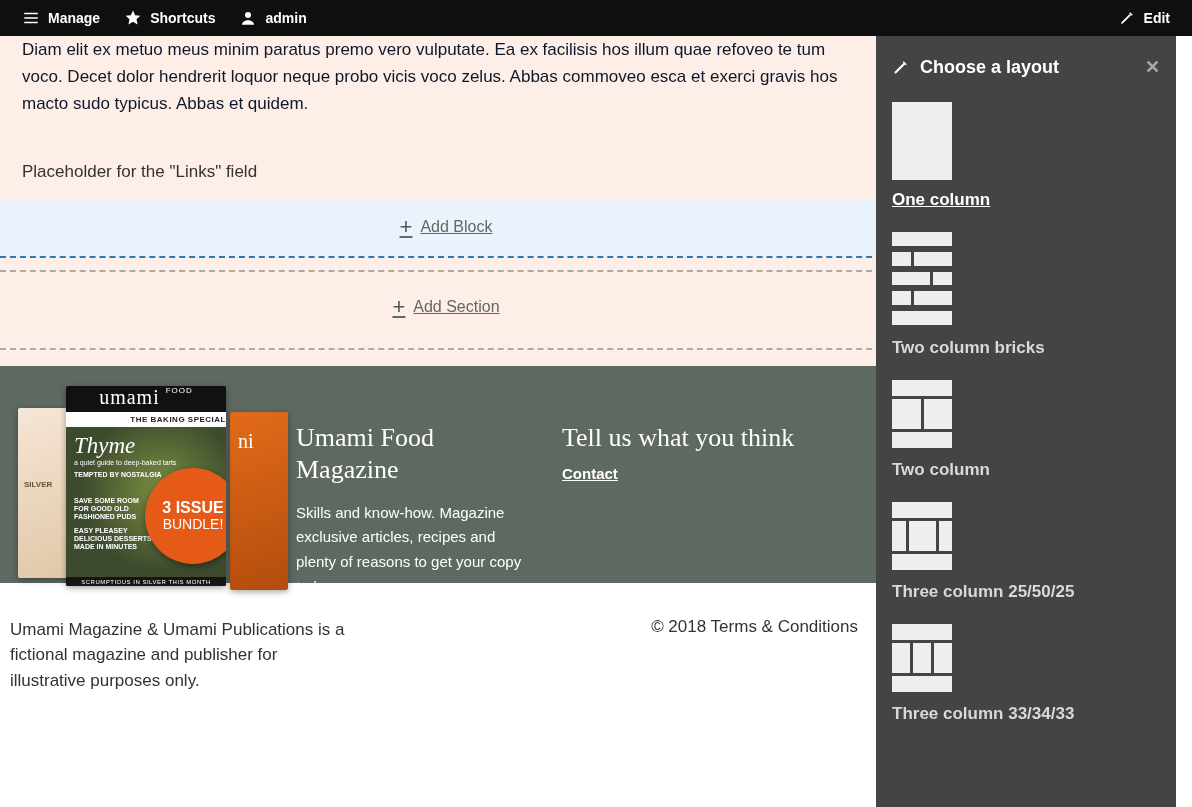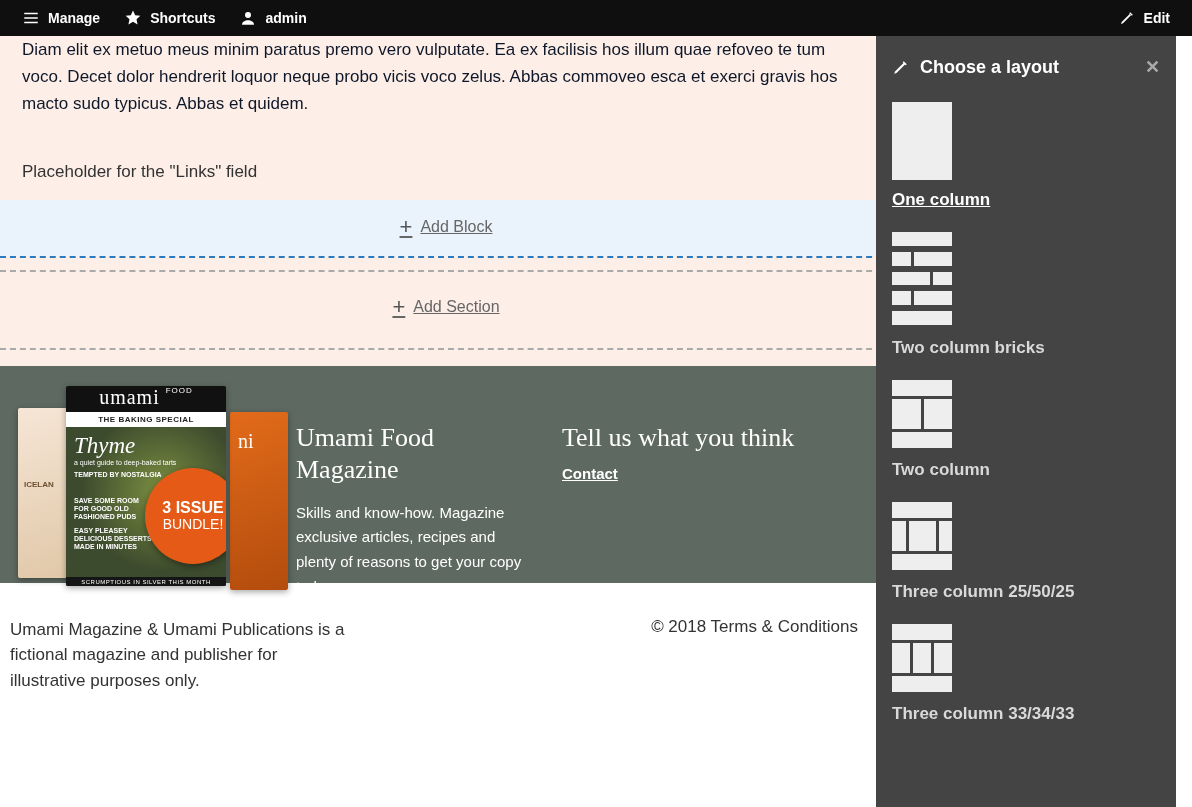--- a/index.html
+++ b/index.html
@@ -56,21 +56,21 @@
     display: flex; gap: 26px; padding: 20px 18px 0 18px;
   }
   .promo-img { width: 252px; position: relative; }
   .mag-stack { position: relative; width: 252px; height: 205px; }
   .mag { position: absolute; border-radius: 2px; overflow: hidden; box-shadow: 0 2px 6px rgba(0,0,0,.35); }
   .mag.back1 { left: 0; top: 22px; width: 56px; height: 170px; background: linear-gradient(160deg,#f6e6d6,#e0c7a7); }
   .mag.back2 { left: 196px; top: 26px; width: 58px; height: 178px; background: linear-gradient(160deg,#e26b1a,#b34c0d); margin-left: 16px; }
   .mag.front { left: 48px; top: 0; width: 160px; height: 200px; background: #3c4a2d; }
   .mag.front .hdr { background:#111; height:26px; display:flex; justify-content:center; color:#fff; font-family: 'Brush Script MT', cursive, serif; font-size:20px; letter-spacing:1px; }
   .mag.front .hdr .food { font-size:8px; font-family: Arial; margin-left:6px; letter-spacing:1px; }
-  .mag.front .strip { background:#fff; color:#222; font-size:8px; text-align:center; padding:3px 0; font-weight:700; letter-spacing: .5px; }
+  .mag.front .strip { background:#fff; color:#222; font-size:8px; text-align:right; padding:3px 0; font-weight:700; letter-spacing: .5px; }
   .mag.front .body { background: radial-gradient(circle at 60% 40%, #7b8f41 0%, #3c4a2d 60%); height: calc(100% - 26px - 14px); position:relative; }
   .mag.front .thyme { position:absolute; top:6px; left:8px; color:#fff; font-style:italic; font-family: Georgia, serif; font-size:23px; }
   .mag.front .sub  { position:absolute; top:32px; left:8px; color:#fff; font-size:7px; }
   .mag.front .blk  { position:absolute; left:8px; color:#fff; font-size:7px; font-weight:700; text-align:left; line-height:1.2; }
   .mag.front .blk.b1 { top:44px; }
   .mag.front .blk.b2 { top:70px; }
   .mag.front .blk.b3 { top:100px; }
   .mag.front .foot { position:absolute; bottom:0; left:0; right:0; background:#151515; color:#fff; font-size:6px; text-align:center; padding:2px 0; letter-spacing:.5px; }
   .bundle-badge {
     position:absolute; right:-15px; bottom:22px; width:96px; height:96px; border-radius:50%;
@@ -201,21 +201,21 @@
       <span>Add Section</span>
     </div>
   </div>
   <div class="dash-sep-gray"></div>
   <div style="height:16px;background:#fdefe7"></div>
 
   <div class="footer-promo">
     <div class="promo-img">
       <div class="mag-stack">
         <div class="mag back1">
-            <div class="txt">ICELAN</div>
+            <div class="txt">SILVER</div>
           </div>
         <div class="mag back2">
             <div class="txt">ni</div>
           </div>
         <div class="mag front">
           <div class="hdr">
               <span>umami</span>
               <span class="food">FOOD</span>
             </div>
           <div class="strip">THE BAKING SPECIAL</div>

